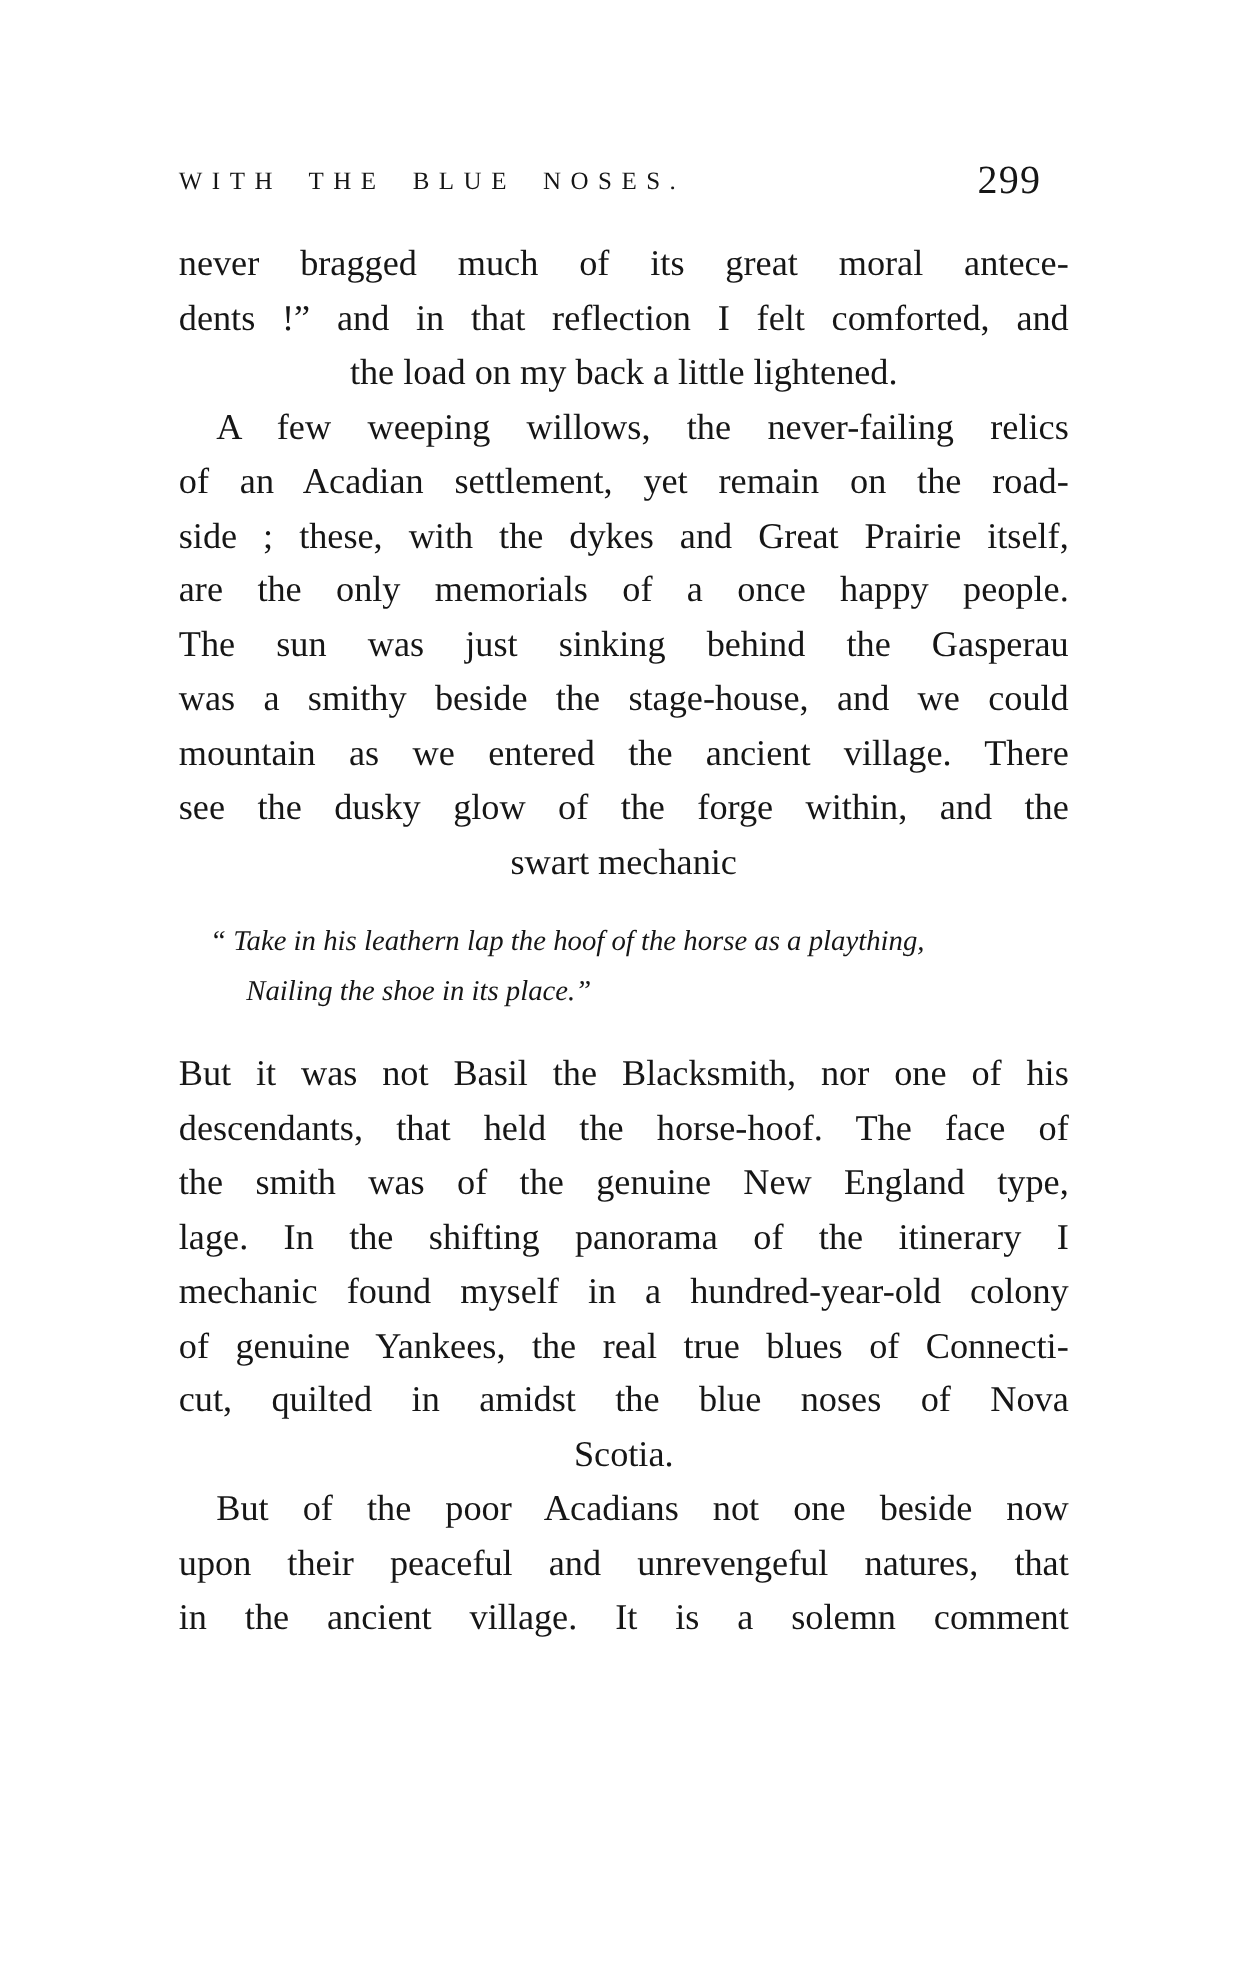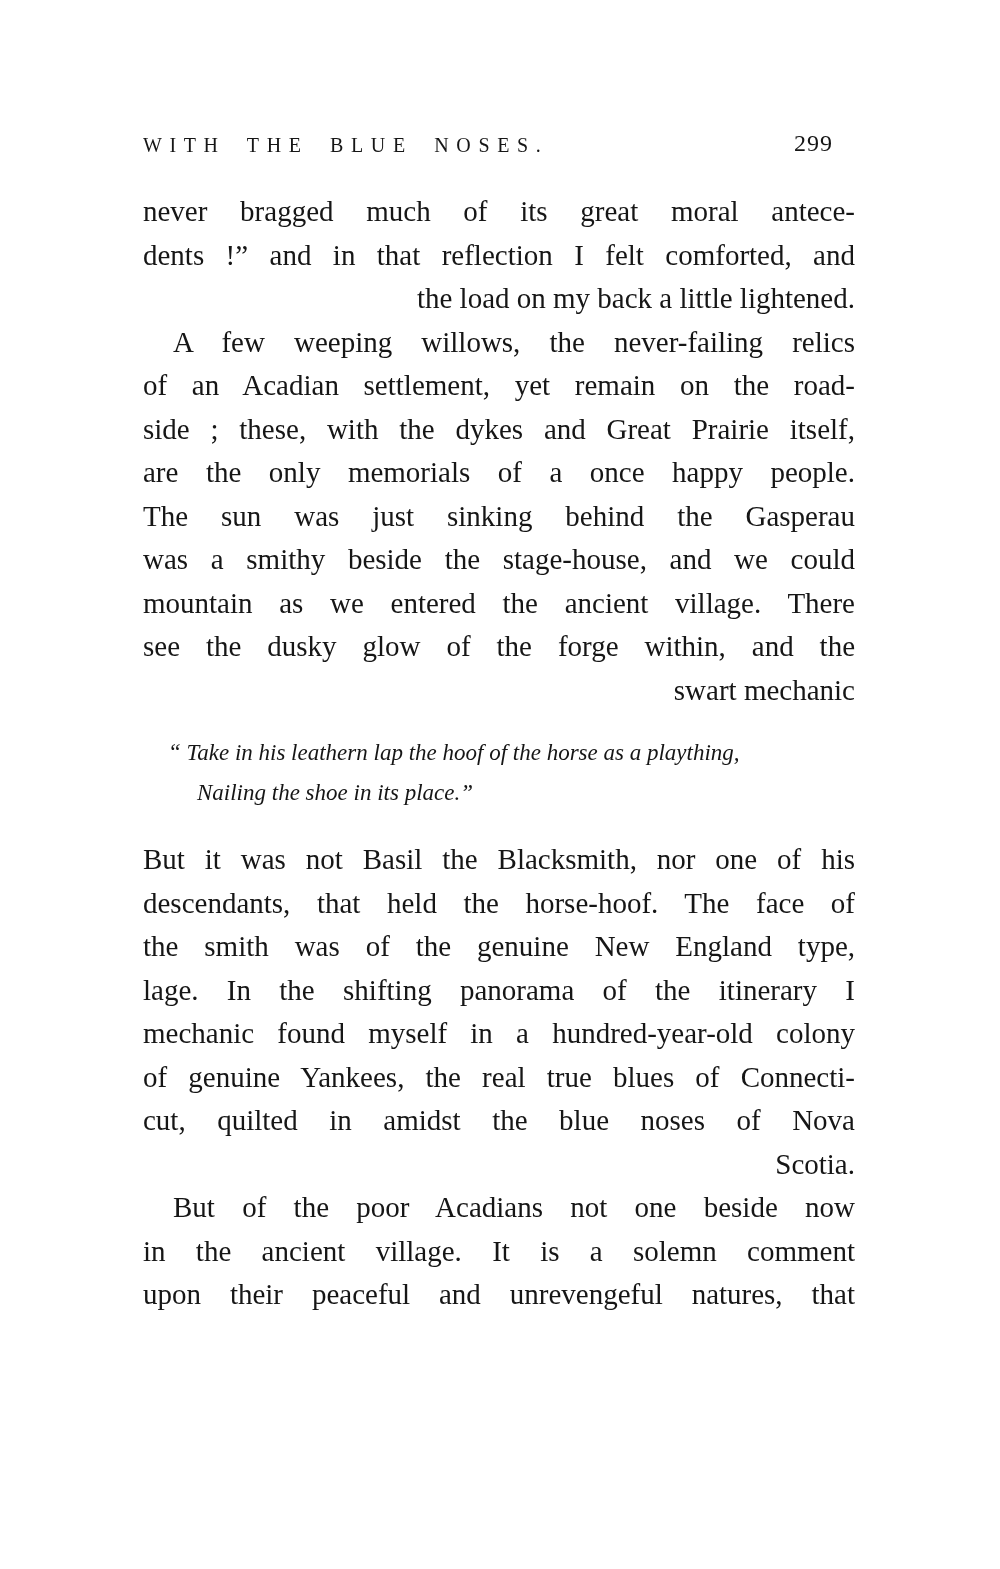--- a/index.html
+++ b/index.html
@@ -35,28 +35,28 @@
     font-size: 20px;
     font-weight: normal;
     letter-spacing: 0.38em;
     word-spacing: 0.45em;
     line-height: 30px;
   }
   .running-header .pagenum {
     position: absolute;
     right: 22px;
     top: -2px;
-    font-size: 24px;
+    font-size: 32px;
     line-height: 30px;
     letter-spacing: 1px;
   }
   .paragraph.body .line {
     font-size: 29px;
     line-height: 43.5px;
-    text-align: right;
+    text-align: center;
     white-space: normal;
   }
   .paragraph.body .line.just {
     text-align: justify;
     text-align-last: justify;
   }
   .paragraph.body .line.indent {
     padding-left: 30px;
   }
   .paragraph.quote {
@@ -109,18 +109,18 @@
           <div class="line just">descendants, that held the horse-hoof.  The face of</div>
           <div class="line just">the smith was of the genuine New England type,</div>
           <div class="line just">lage.  In the shifting panorama of the itinerary I</div>
           <div class="line just">mechanic found myself in a hundred-year-old colony</div>
           <div class="line just">of genuine Yankees, the real true blues of Connecti-</div>
           <div class="line just">cut, quilted in amidst the blue noses of Nova</div>
           <div class="line">Scotia.</div>
         </div>
         <div class="paragraph body">
           <div class="line just indent">But of the poor Acadians not one beside now</div>
+          <div class="line just">upon their peaceful and unrevengeful natures, that</div>
           <div class="line just">in the ancient village.  It is a solemn comment</div>
-          <div class="line just">upon their peaceful and unrevengeful natures, that</div>
         </div>
       </div>
   </div>
 </div>
 
 </body></html>

